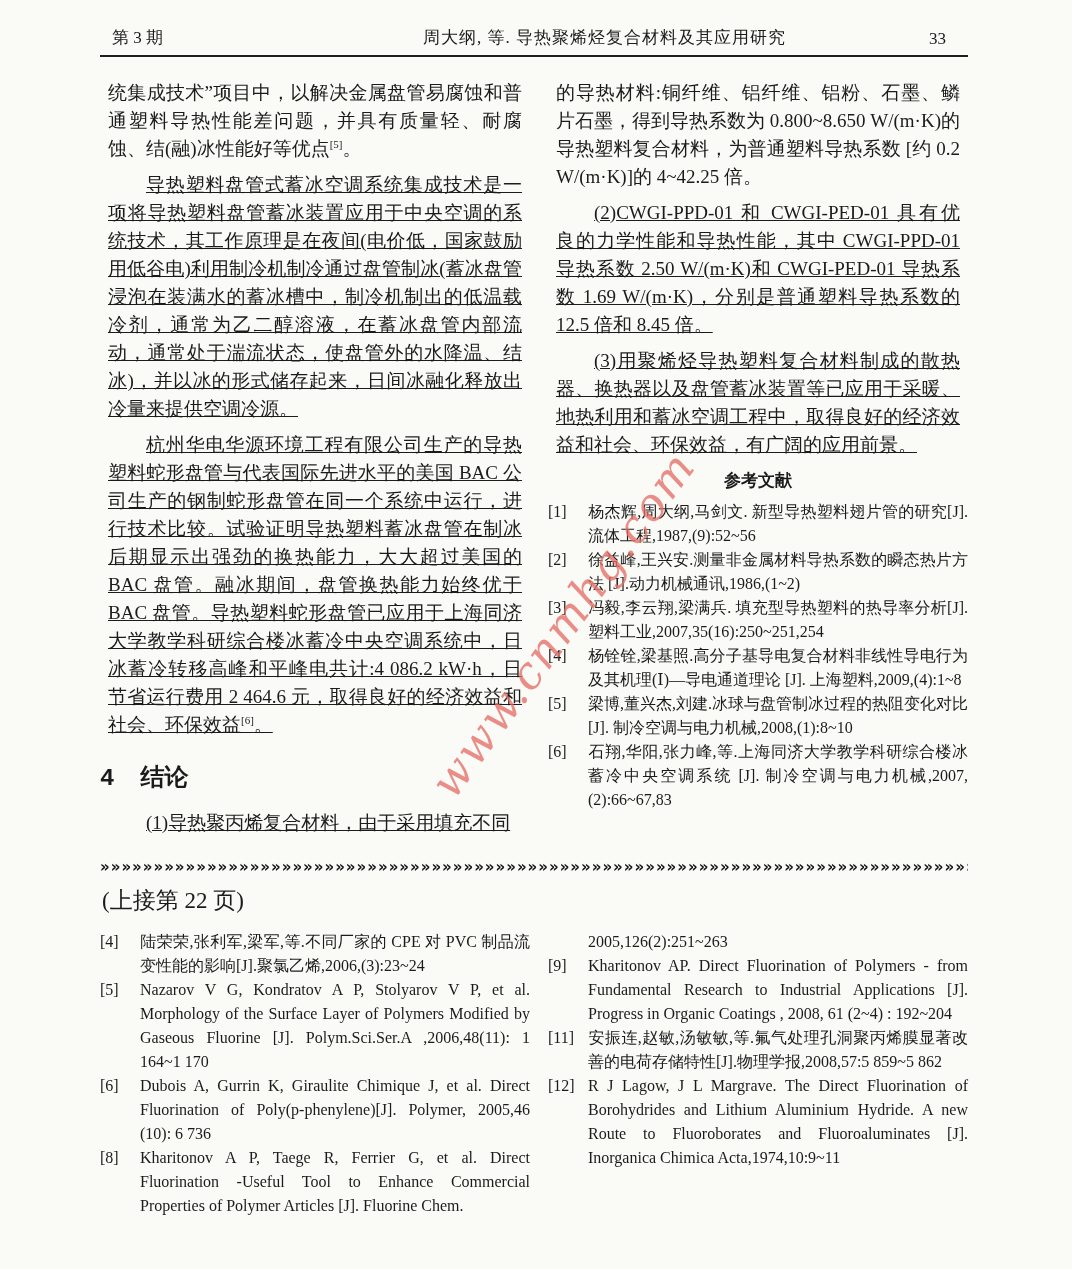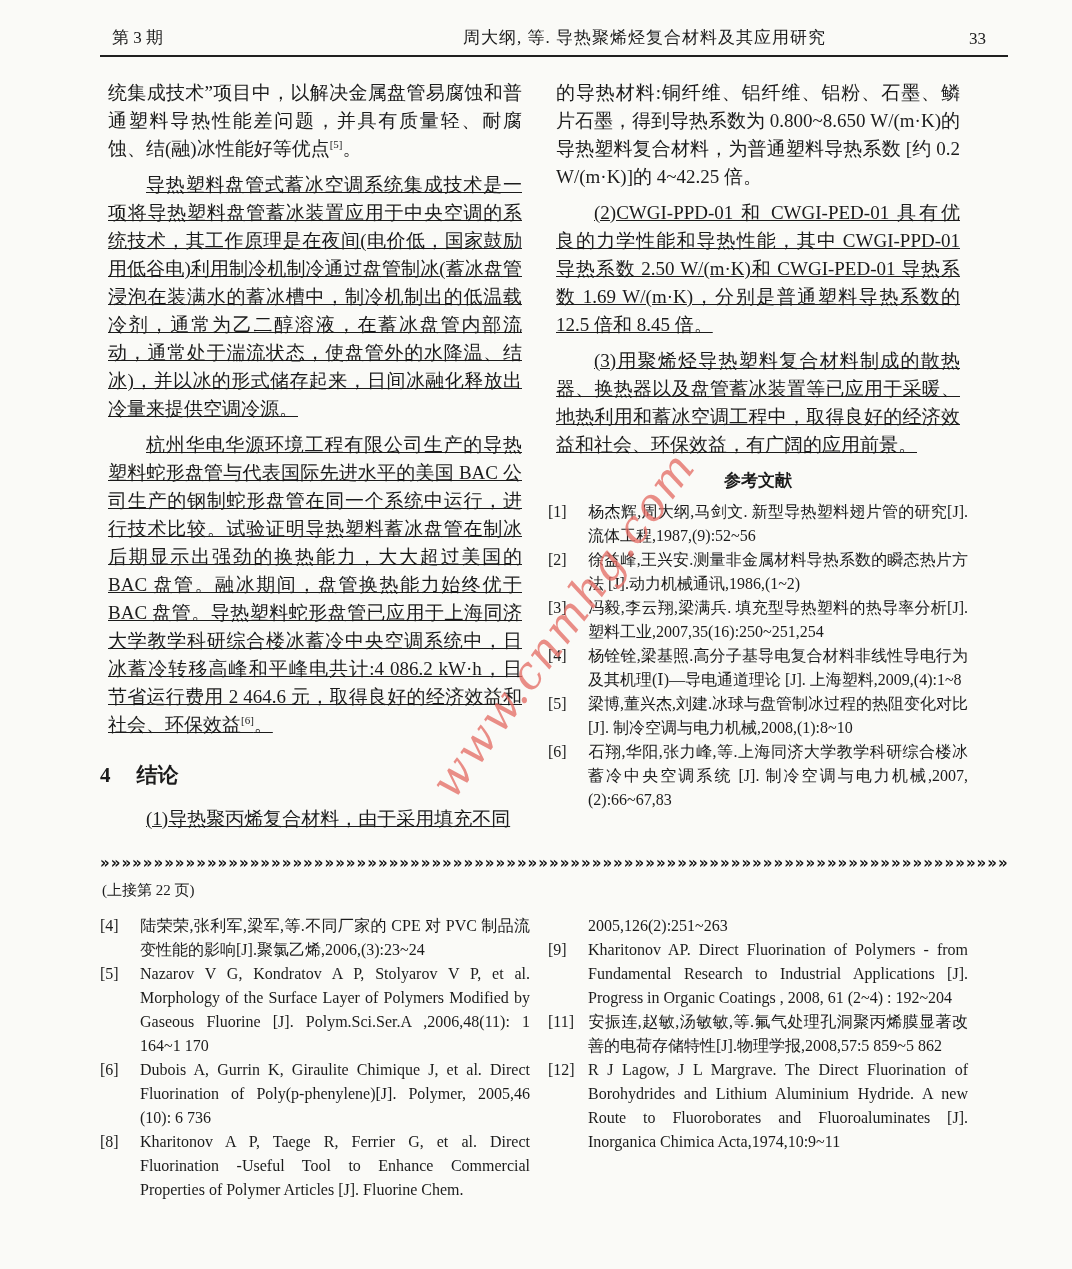--- a/index.html
+++ b/index.html
@@ -6,21 +6,21 @@
   body{
     width:1072px;height:1269px;
     background:#fafaf7;
     color:#1b1b1b;
     font-family:"Liberation Serif","DejaVu Serif",serif;
     position:relative;
     overflow:hidden;
   }
   .page{
     position:absolute;inset:0;
-    padding:26px 64px 0 100px;
+    padding:26px 104px 0 100px;
     box-sizing:border-box;
   }
   
   .hdr{
     display:flex;align-items:flex-end;
     font-size:17px;
     padding:0 4px 6px 12px;
   }
   .hdr .issue{width:160px;}
   .hdr .rtitle{flex:1;text-align:right;letter-spacing:1px;}
@@ -34,22 +34,22 @@
   .col{width:430px;}
   .col.right{width:420px;}
   p.para{
     margin:8px;
     font-size:19px;line-height:28px;
     text-align:justify;
   }
   p.para.indent{text-indent:2em;text-decoration:underline;}
   p.para sup{font-size:11px;line-height:0;}
   .sec-head{
-    font-family:Liberation Serif, serif;
-    font-weight:bold;font-size:21px;
+    font-family:Liberation Mono, monospace;
+    font-weight:bold;font-size:24px;
     margin:22px 0 16px 0;
   }
   .sec-head .num{margin-right:26px;}
   .refs-head{
     text-align:center;font-weight:bold;font-size:17px;
     font-family:"Liberation Sans","DejaVu Sans",sans-serif;
     margin:10px 0 8px 0;
   }
   .ref-list{font-size:16px;line-height:24px;}
   .ref-item{
@@ -60,21 +60,21 @@
   .ref-item.cont{text-indent:0;}
   
   .divider{
     margin:14px 0 4px 0;
     white-space:nowrap;overflow:hidden;
     font-family:"DejaVu Sans",sans-serif;
     font-weight:bold;font-size:15px;letter-spacing:1px;
     color:#161616;line-height:16px;
   }
   .cont-note{
-    font-size:15px;margin:10px 0 14px 2px;
+    font-size:23px;margin:10px 0 14px 2px;
   }
   .cols2{display:flex;gap:18px;}
   
   .watermark{
     position:absolute;left:338px;top:598px;width:450px;
     transform:rotate(-54deg);
     transform-origin:center;
     font-style:italic;
     font-family:"DejaVu Serif","Liberation Serif",serif;
     font-size:45px;letter-spacing:2px;

